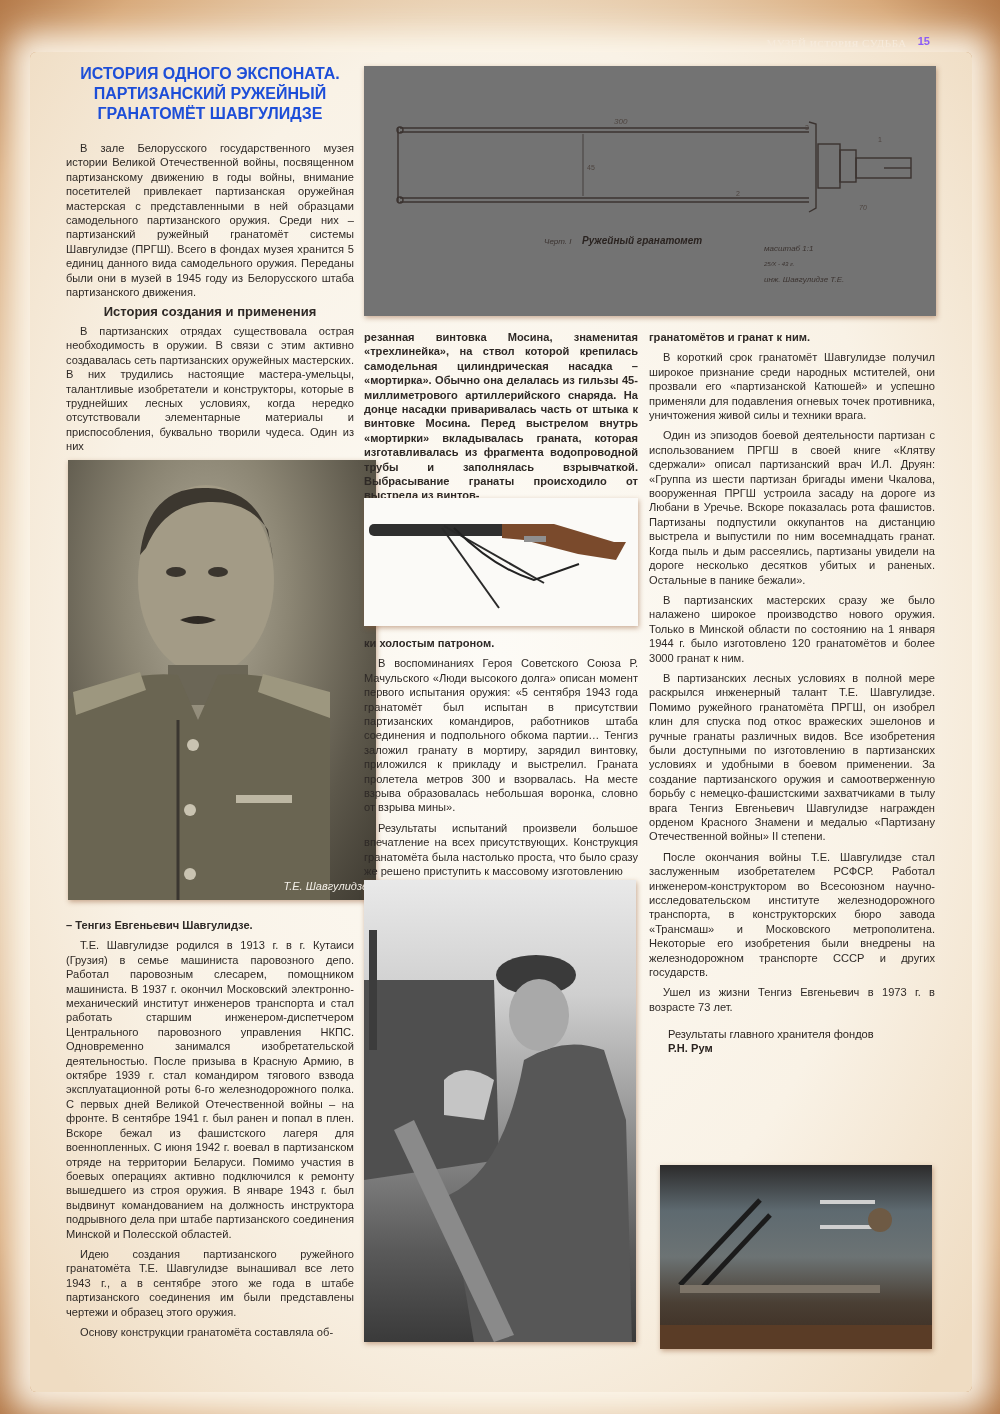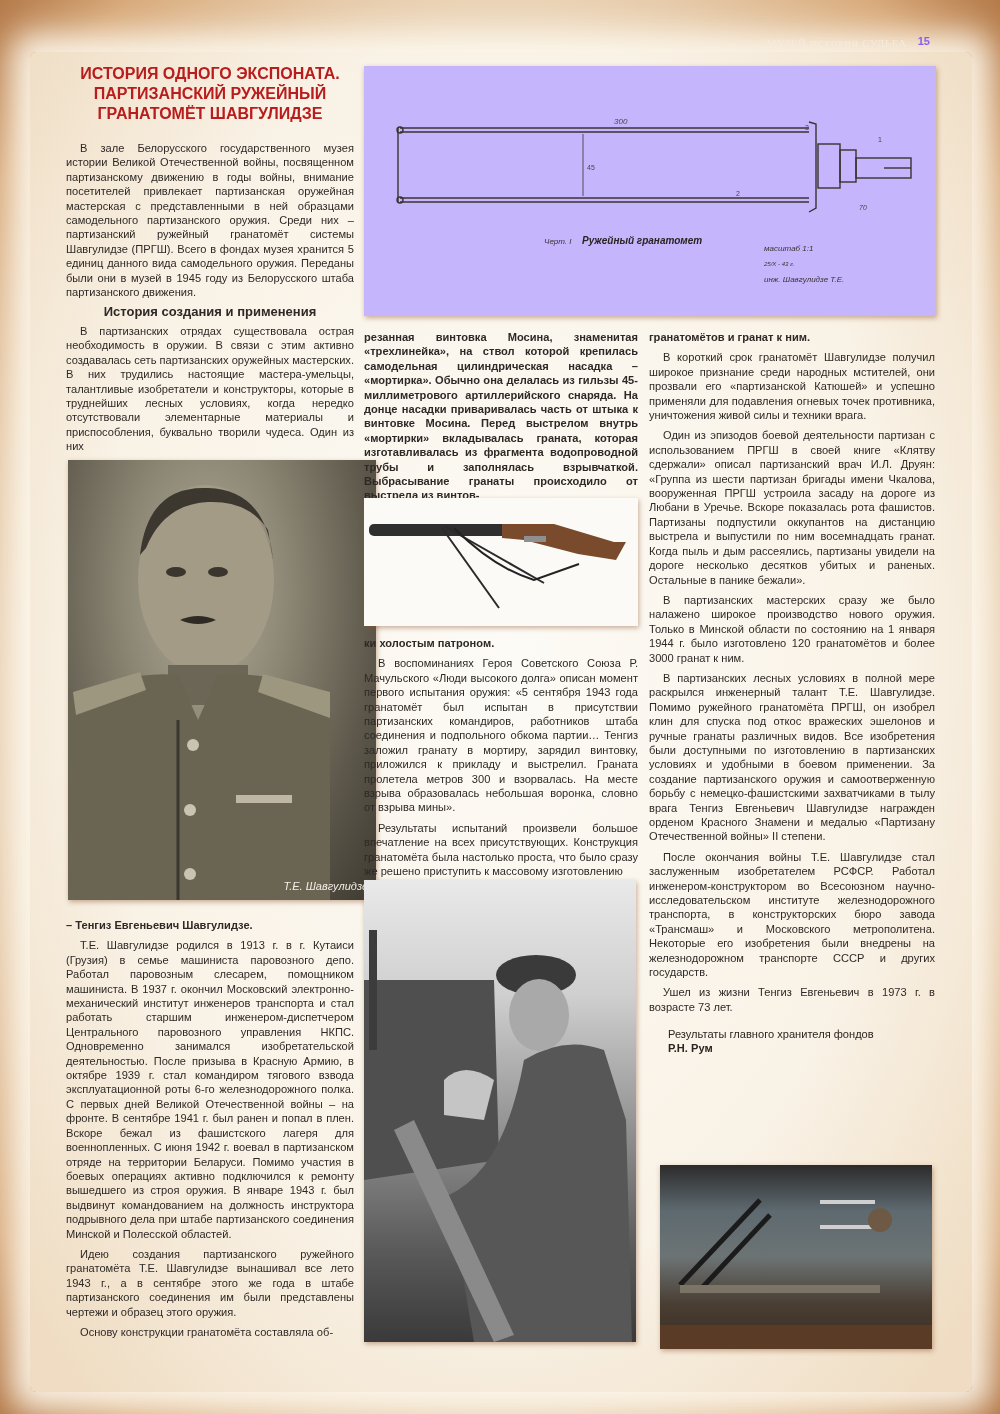--- a/index.html
+++ b/index.html
@@ -18,29 +18,29 @@
   .running-head {
     position:absolute; right:64px; top:37px; font-size:11px; letter-spacing:0.5px;
     color:#f6eadb; font-family:"Liberation Serif", serif;
   }
   .running-head .hl { font-weight:bold; font-size:9px; }
   .page-num {
     position:absolute; right:70px; top:35px; font-weight:bold; font-size:11px; color:#8b5cf6;
   }
   .title {
     position:absolute; left:65px; top:64px; width:290px; text-align:center;
-    font-weight:bold; font-size:16px; line-height:20px; color:#b91c1c; text-transform:uppercase;
+    font-weight:bold; font-size:16px; line-height:20px; color:#1d4ed8; text-transform:uppercase;
   }
   .col { position:absolute; font-size:11.1px; line-height:14.4px; text-align:justify; color:#2e2926; }
   .col p { margin:0 0 6px 0; text-indent:14px; }
   .col p.noind { text-indent:0;font-weight:bold; }
   .col h3 { margin:0 0 4px 0; font-size:13px; text-align:center; font-weight:bold; }
   .photo { position:absolute; box-shadow: 1px 2px 5px rgba(140,80,40,0.45); overflow:hidden; }
   .caption { position:absolute; right:8px; bottom:8px; color:#f3efe8; font-size:11px; font-style:italic; }
-  .drawing { background:#c4b5fd; }
+  .drawing { background:#737373; }
   .drawing svg { display:block; }
   .rifle-photo { background:#fbfaf7; }
   .portrait {
     background: radial-gradient(ellipse at 45% 30%, #b2ac9a 0%, #8b8573 35%, #5d584b 70%, #3e3a31 100%);
   }
   .field-photo {
     background: linear-gradient(180deg, #e9e9e9 0%, #cfcfcf 25%, #8f8f8f 55%, #5a5a5a 80%, #3a3a3a 100%);
   }
   .workshop-photo {
     background: linear-gradient(180deg, #2c2b2b 0%, #5e6a70 25%, #6c7374 50%, #4a3f34 75%, #3a2a1f 100%);

